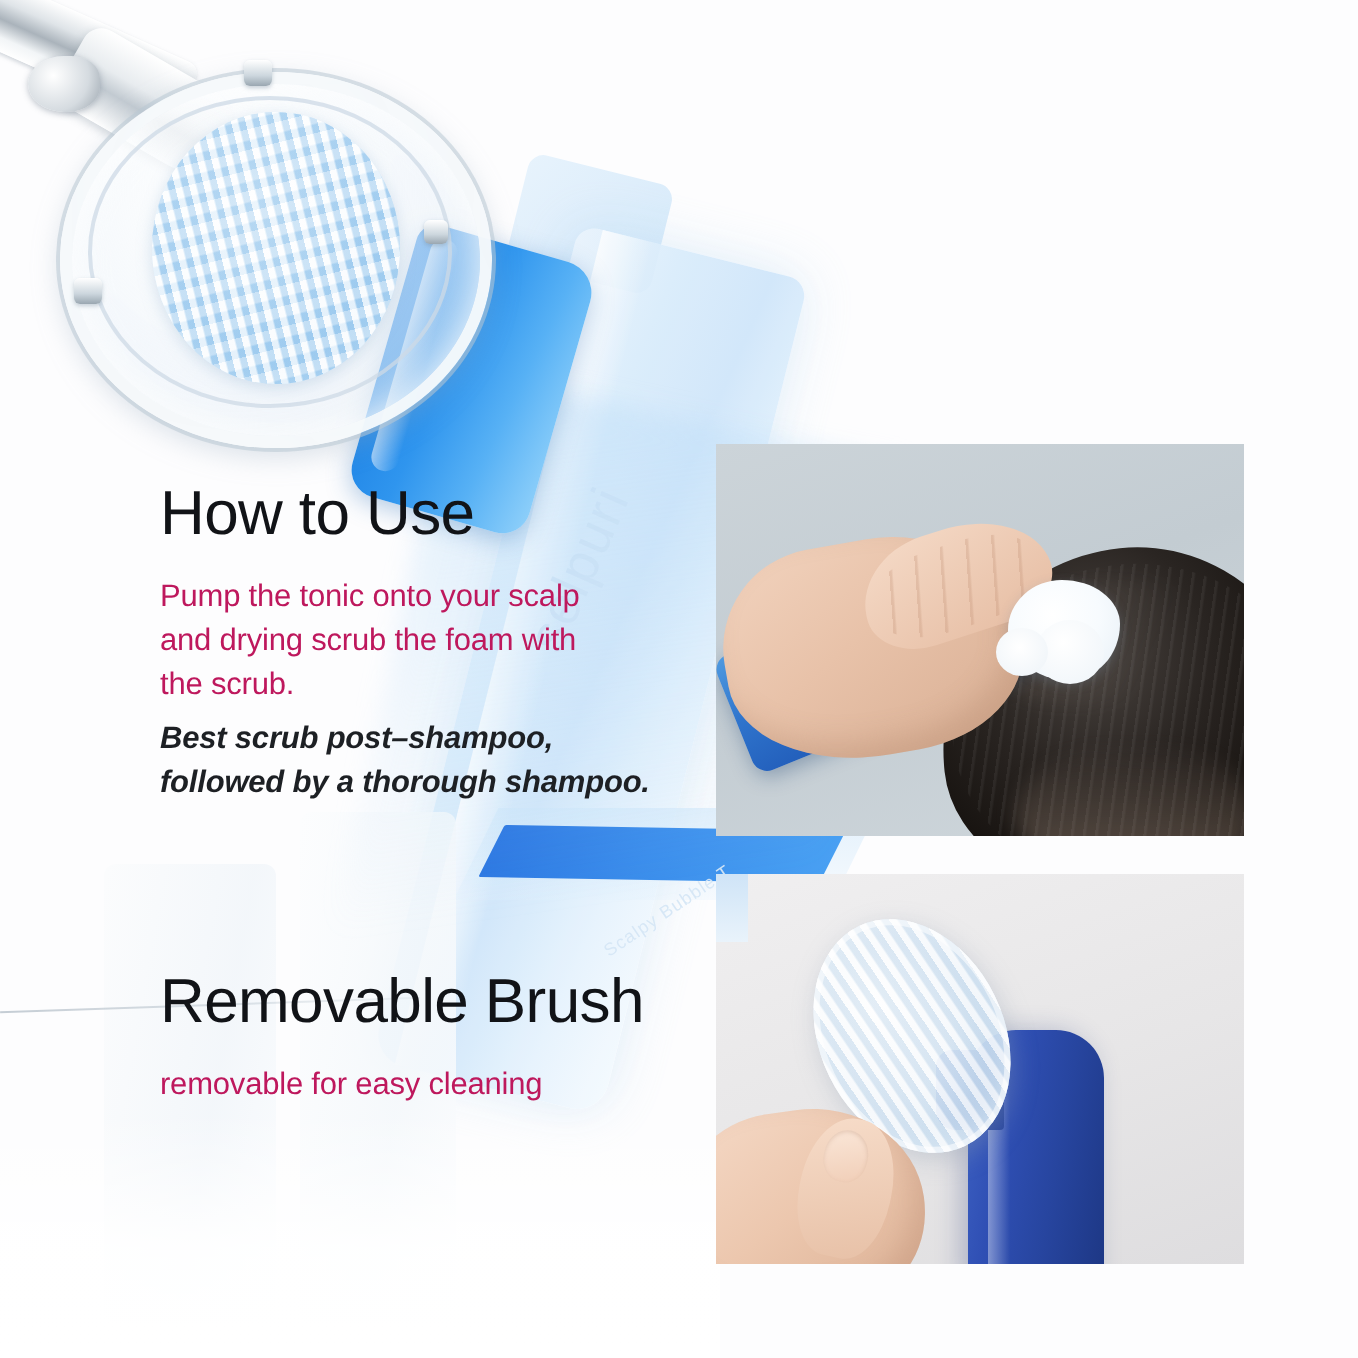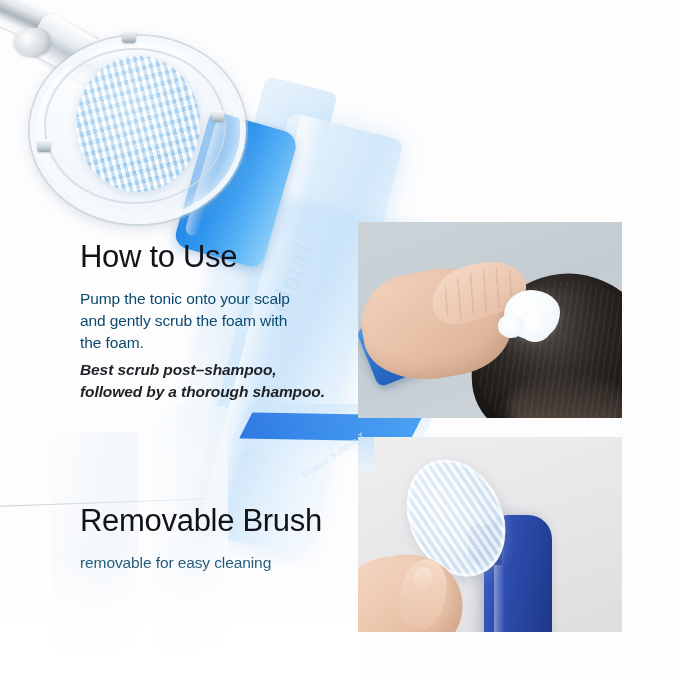--- a/index.html
+++ b/index.html
@@ -148,31 +148,31 @@
     transform:rotate(12deg);filter:blur(6px);
   }
 
   
   .block{position:absolute;}
   .heading{
     font-size:31px;font-weight:400;color:#111317;
     letter-spacing:-.3px;line-height:1.1;margin:0 0 14px 0;
   }
   .body-line{
-    font-size:15.5px;color:#0c4a6e;line-height:1.42;margin:0;
+    font-size:15.5px;color:#be185d;line-height:1.42;margin:0;
     letter-spacing:-.1px;white-space:nowrap;
   }
   .em-line{
     font-size:15.5px;color:#1d2024;line-height:1.42;margin:0;
     font-style:italic;font-weight:700;letter-spacing:-.1px;white-space:nowrap;
   }
   .gap-sm{height:5px;}
 
   #howto{left:80px;top:240px;width:290px;}
-  #removable{left:80px;top:504px;width:300px;}
+  #removable{left:80px;top:484px;width:300px;}
 
   
   .photo{position:absolute;overflow:hidden;background:#dfe3e6;}
   #photo-top{left:358px;top:222px;width:264px;height:196px;}
   #photo-bottom{left:358px;top:437px;width:264px;height:195px;}
 
   
   .p1-bg{position:absolute;inset:0;background:linear-gradient(160deg,#ccd4d9 0%,#c3ccd2 45%,#cfd7dc 100%);}
   .p1-hair{
     position:absolute;left:112px;top:52px;width:190px;height:170px;
@@ -352,22 +352,22 @@
       <div class="bristles2"></div>
     </div>
     <div class="nub n1"></div>
     <div class="nub n2"></div>
     <div class="nub n3"></div>
   </div>
 
   <div class="block" id="howto">
     <h2 class="heading">How to Use</h2>
     <p class="body-line">Pump the tonic onto your scalp</p>
-    <p class="body-line">and gently scrub the foam with</p>
-    <p class="body-line">the foam.</p>
+    <p class="body-line">and drying scrub the foam with</p>
+    <p class="body-line">the scrub.</p>
     <div class="gap-sm"></div>
     <p class="em-line">Best scrub post–shampoo,</p>
     <p class="em-line">followed by a thorough shampoo.</p>
   </div>
 
   <div class="block" id="removable">
     <h2 class="heading">Removable Brush</h2>
     <p class="body-line">removable for easy cleaning</p>
   </div>
 

